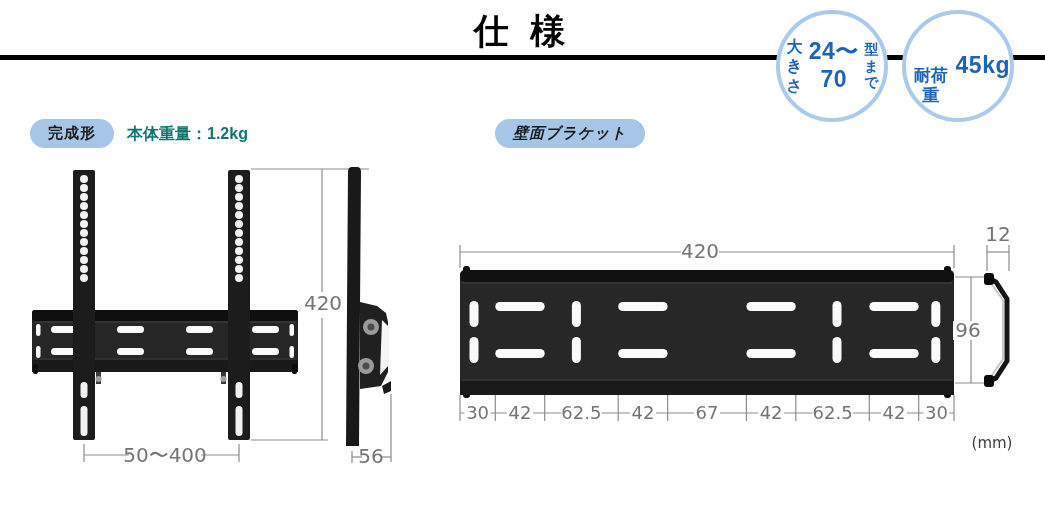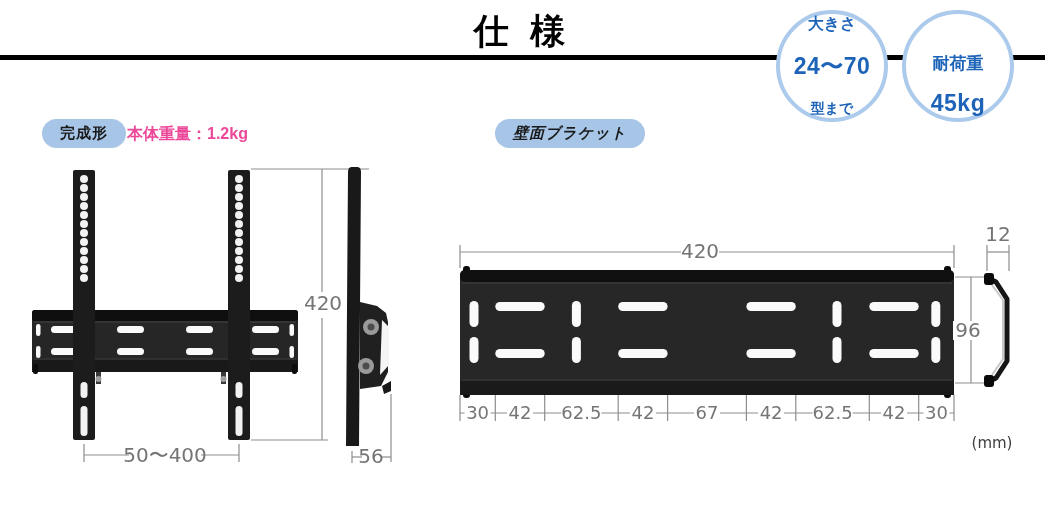--- a/index.html
+++ b/index.html
@@ -5,34 +5,34 @@
   * { margin:0; padding:0; box-sizing:border-box; }
   body { background:#e8e8e8; font-family:"Liberation Sans","DejaVu Sans",sans-serif; }
   .page { position:relative; width:1045px; height:532px; background:#ffffff; overflow:hidden; }
 
   .title { position:absolute; top:8px; left:0; width:100%; text-align:center;
            font-size:35px; font-weight:bold; letter-spacing:6px; color:#000; }
   .rule  { position:absolute; top:55px; left:0; width:1045px; height:5px; background:#000; z-index:1; }
 
   .badge { position:absolute; top:10px; width:112px; height:112px; border-radius:50%;
            background:#fff; border:4px solid #abcaec; z-index:2;
-           display:flex; flex-direction:column; align-items:center; justify-content:space-between;
+           display:flex; flex-direction:row; align-items:center; justify-content:space-between;
            color:#1d64b8; font-weight:bold; text-align:center; line-height:1.2; }
   .badge1 { left:776px; }
   .badge2 { left:902px; }
   .b-top  { font-size:16px; }
   .b-top2 { font-size:17px;margin-top:40px; }
   .b-val  { font-size:23px; letter-spacing:0.5px; }
-  .b-bot  { font-size:14px;font-family:Liberation Serif, serif; }
+  .b-bot  { font-size:14px; }
 
   .tag { position:absolute; background:#a6c5e7; color:#1a1a1a; font-weight:bold;
          font-size:15px; border-radius:15px; padding:5px 18px; letter-spacing:1px; }
-  .tag1 { left:42px; top:119px; }
+  .tag1 { left:30px; top:119px; }
   .tag2 { left:495px; top:119px;font-style:italic; }
-  .weight { position:absolute; left:127px; top:124px; font-size:16px; font-weight:bold; color:#ec4899; }
+  .weight { position:absolute; left:127px; top:124px; font-size:16px; font-weight:bold; color:#0f766e; }
 
   .svg-left  { position:absolute; left:25px;  top:160px; }
   .svg-right { position:absolute; left:450px; top:225px; }
 
   .dim   { font:20px "DejaVu Sans",sans-serif; fill:#757575; }
   .dim-s { font:18px "DejaVu Sans",sans-serif; fill:#757575; }
   .unit  { font:15px "DejaVu Sans",sans-serif; fill:#3d3d3d; }
   .dimln { stroke:#8d8d8d; stroke-width:1.2; }
 </style>
 </head>

